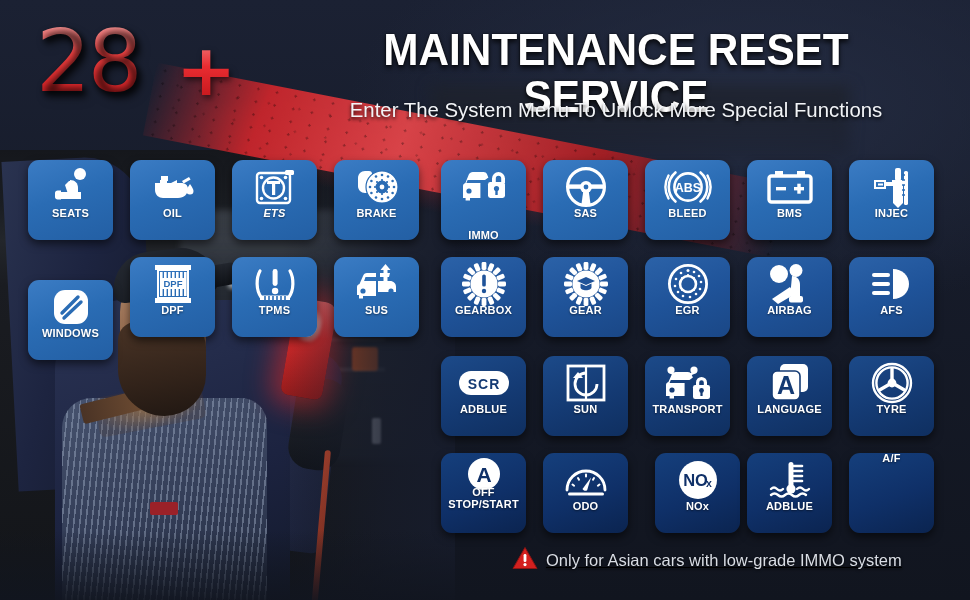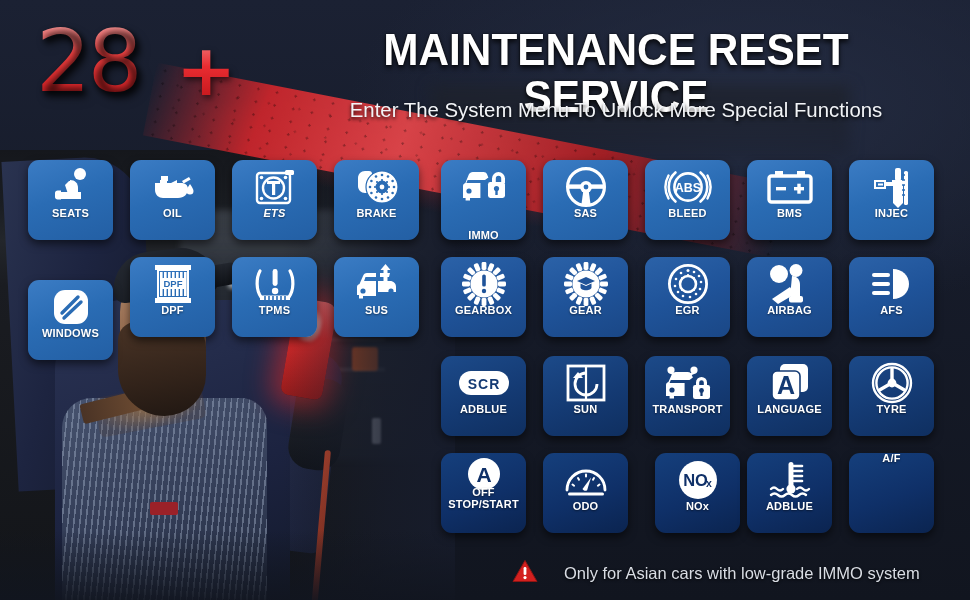--- a/index.html
+++ b/index.html
@@ -247,22 +247,22 @@
     font-size:11px; font-weight:bold; color:#fff;
     letter-spacing:.2px; line-height:1.05; text-align:center;
     width:100%; padding:0 2px;
     text-shadow:0 1px 2px rgba(0,0,0,.5);
   }
   .lbl.two{ font-size:11px; }
   .tile.tall .ico{ height:34px; padding-top:8px; }
 
   
   .note{
-    position:absolute; left:512px; top:559px; width:440px;
-    display:flex; align-items:center; gap:26px;
+    position:absolute; left:512px; top:546px; width:440px;
+    display:flex; align-items:center; gap:8px;text-decoration:underline;
   }
   .note-txt{
     font-size:16.5px; color:#d9dde4;
     text-shadow:0 1px 3px rgba(0,0,0,.8);
   }
 </style>
 </head>
 <body>
 
 <div id="stage">

